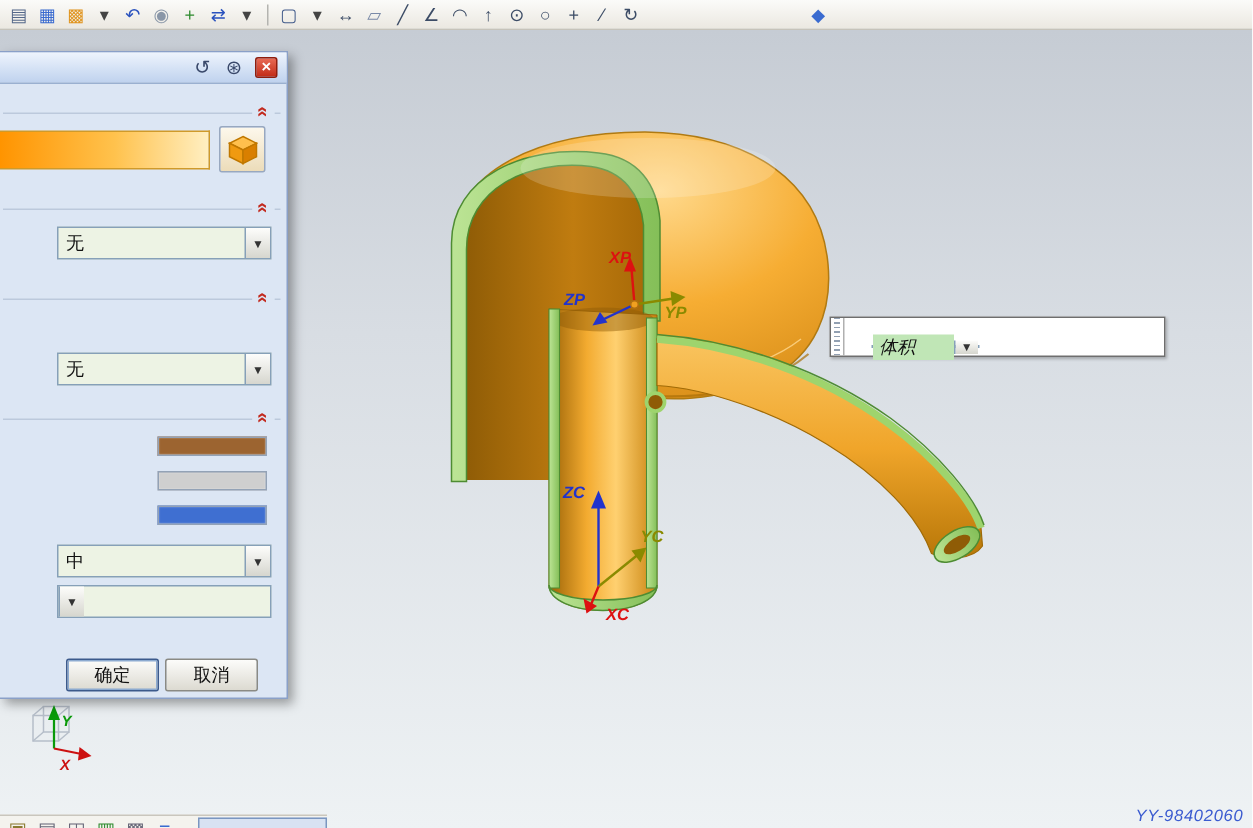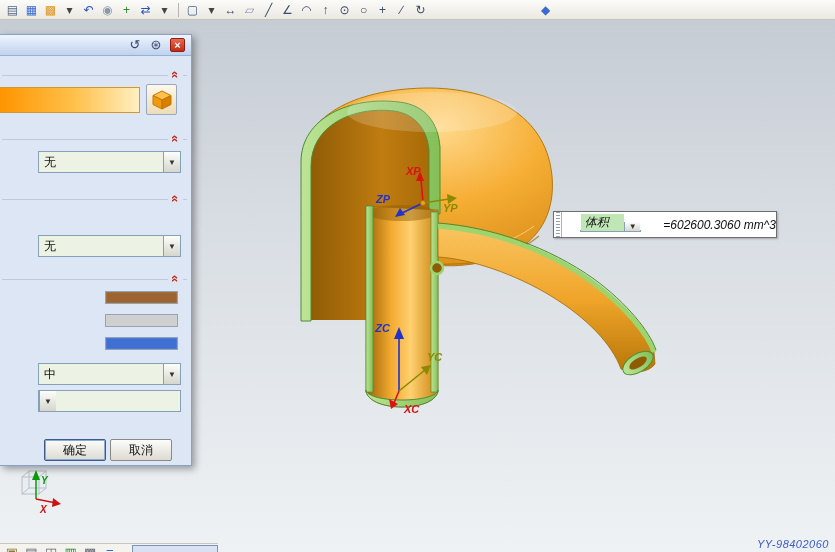--- a/index.html
+++ b/index.html
@@ -27,21 +27,21 @@
   .model-svg { position:absolute; left:0; top:-20px; width:835px; height:552px; }
   
   .volume-box {
     position:absolute; left:553px; top:191px; width:224px; height:27px;
     background:#fff; border:1px solid #6e6e6e; display:flex; align-items:stretch;
     box-shadow:1px 1px 2px rgba(0,0,0,.25);
   }
   .vb-handle { width:9px; border-right:1px solid #b0b0b0;
     background:repeating-linear-gradient(180deg,#92a0b2 0 1px, transparent 1px 3px);
     background-size:4px 100%; background-position:2px 0; background-repeat:repeat-y; }
-  .vb-combo { width:72px; display:flex; align-items:flex-end; border:1px solid #86a0b8; margin:18px; }
+  .vb-combo { width:72px; display:flex; align-items:center; border:1px solid #86a0b8; margin:18px; }
   .vb-label { flex:1; background:#c0e6b6; display:flex; align-items:center; padding-left:4px; font-size:12px; color:#111; overflow:hidden; }
   .vb-dd { width:16px; background:linear-gradient(#fdfdfb,#d6d6ce); border-left:1px solid #86a0b8;
     display:flex; align-items:center; justify-content:center; font-size:8px; color:#333; }
   .vb-value { flex:1; display:flex; align-items:center; padding-left:4px; font-size:12px; color:#111; white-space:nowrap; }
   .watermark { position:absolute; left:757px; top:506px; font-size:11px; color:#3b5bd0; letter-spacing:.5px;margin-top:12px; }
   
   .dialog {
     position:absolute; left:0; top:34px; width:192px; height:432px;
     background:#dce6f4; border:1px solid #8aa0c8; border-left:none;
     box-shadow:3px 3px 7px rgba(0,0,0,.35);
@@ -219,21 +219,20 @@
         <text x="40" y="513" fill="#cc1111">X</text>
       </g>
     </svg>
 
     <div class="volume-box">
       <div class="vb-handle"></div>
       <div class="vb-combo">
         <span class="vb-label">体积</span>
         <span class="vb-dd">▼</span>
       </div>
-      <div class="vb-value">=602600.3060 mm^3</div>
     </div>
 
     <div class="watermark">YY-98402060</div>
   </div>
 
   <div class="dialog">
     <div class="dlg-title">
       <span class="t-reset">↺</span>
       <span class="t-gear">⊛</span>
       <span class="t-close">×</span>

